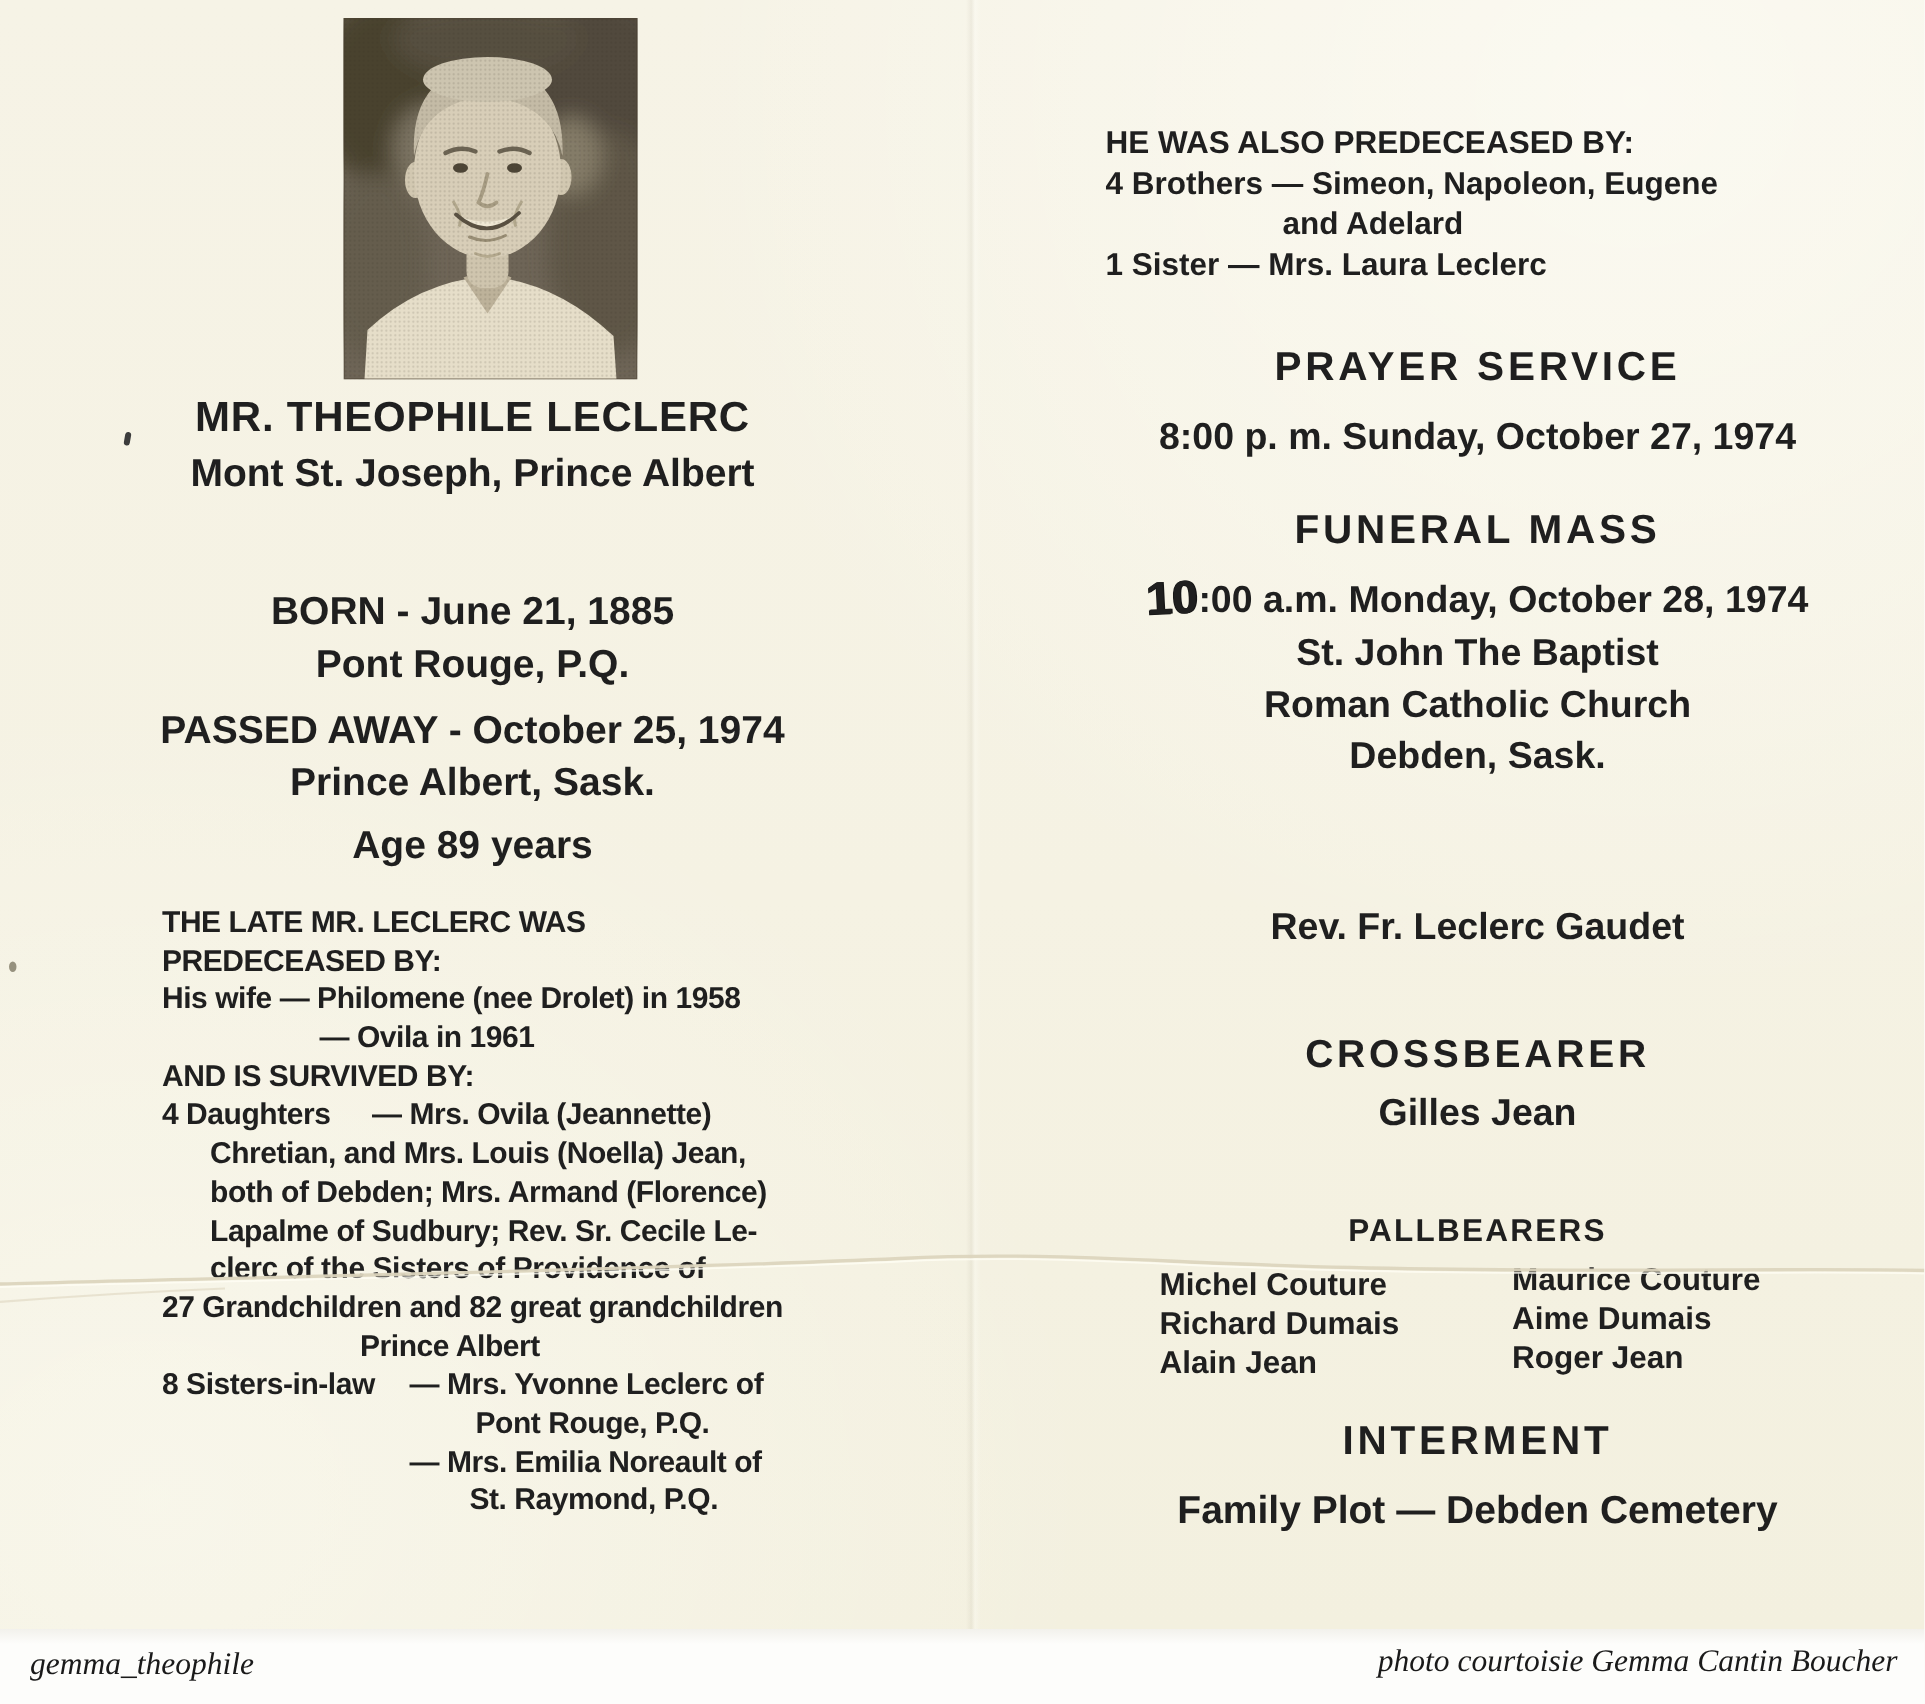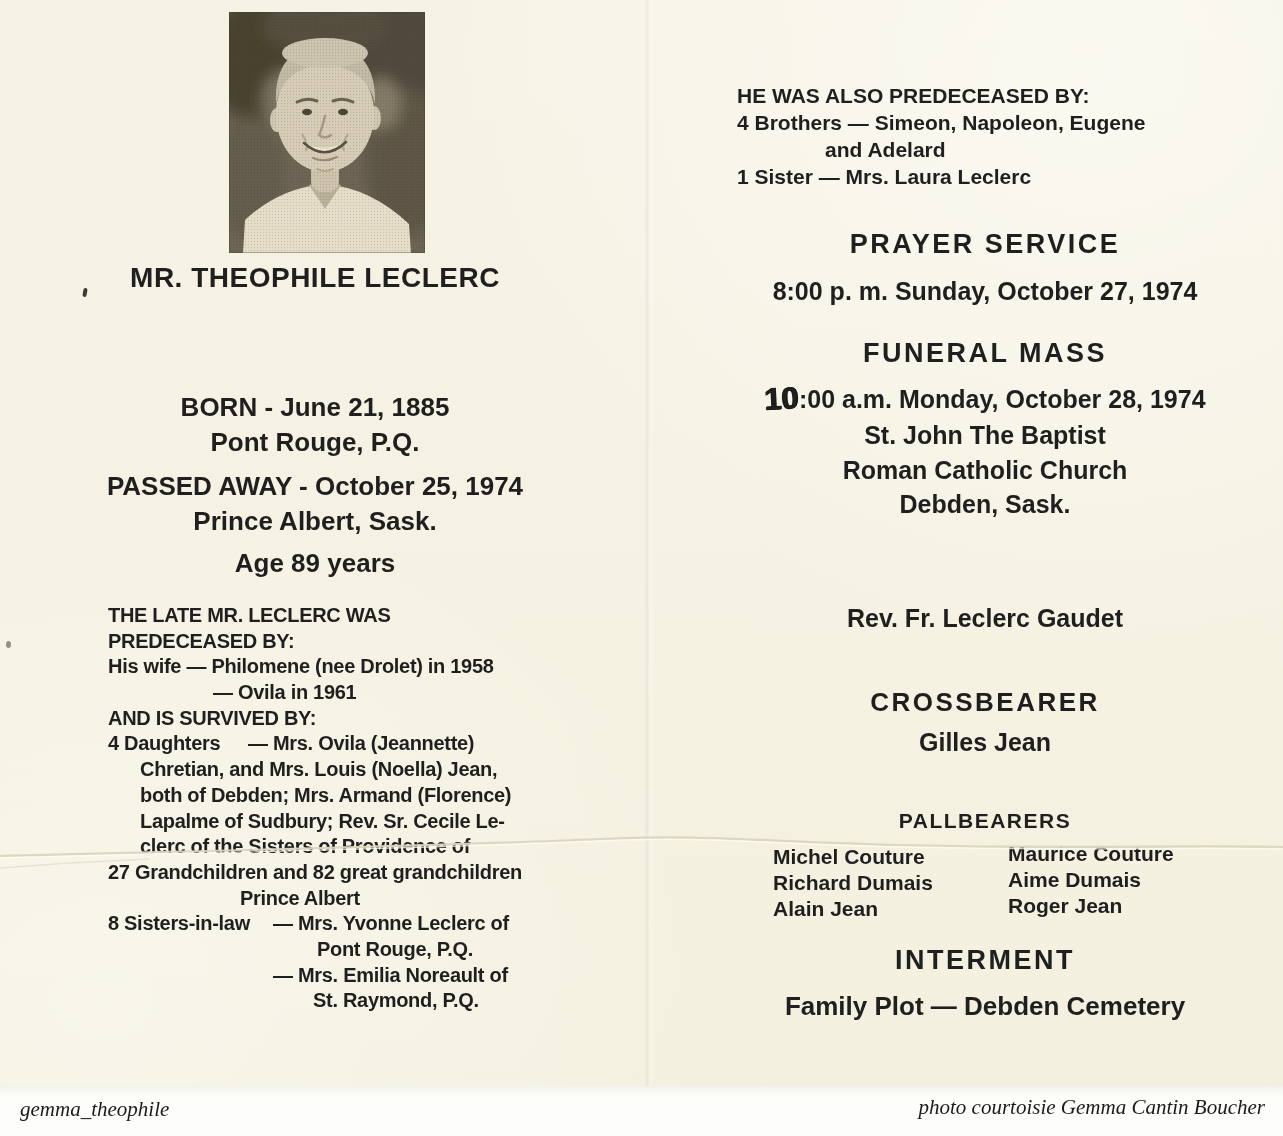--- a/index.html
+++ b/index.html
@@ -38,21 +38,21 @@
   .w105{width:105px;}
   .w140{width:140px;}
   .w165{width:165px;}
   .ind32{margin-left:32px;}
   .ind132{margin-left:132px;}
   .ind209{margin-left:209px;}
   .ind205{margin-left:205px;}
   
   .heblock{position:absolute;left:737px;top:82px;font-size:21px;}
   .heblock div{line-height:27px;white-space:nowrap;}
-  .he-indent{margin-left:88px;}
+  .he-indent{margin-left:118px;}
   .rtitle{font-size:27px;}
   .rtitle2{font-size:26px;}
   .rline{font-size:25px;}
   .hand10{
     display:inline-block;font-size:31px;font-weight:900;line-height:25px;
     transform:rotate(-3deg) translateY(1px);
     text-shadow:.8px 0 0 #161616,-.5px .4px 0 #161616;
   }
   .pb-title{font-size:21px;letter-spacing:1.5px;}
   .pb-col{position:absolute;font-size:21px;}
@@ -118,20 +118,21 @@
       <path d="M88,157 Q96,161 104,157" stroke="#b5aa8f" stroke-width="2" fill="none" stroke-linecap="round"></path>
       <rect width="196" height="241" fill="url(#halftone)" opacity="0.16"></rect>
       <rect x="0.5" y="0.5" width="195" height="240" fill="none" stroke="rgba(70,60,45,.38)"></rect>
     </svg>
   </div>
 
   <div class="speck1"></div>
   <div class="speck2"></div>
 
   <div class="abs cl name" style="top:262px">MR. THEOPHILE LECLERC</div>
+  <div class="abs cl sub" style="top:300px">Mont St. Joseph, Prince Albert</div>
   <div class="abs cl sub" style="top:392px">BORN - June 21, 1885</div>
   <div class="abs cl sub" style="top:427px">Pont Rouge, P.Q.</div>
   <div class="abs cl sub" style="top:471px">PASSED AWAY - October 25, 1974</div>
   <div class="abs cl sub" style="top:506px">Prince Albert, Sask.</div>
   <div class="abs cl sub" style="top:548px">Age 89 years</div>
 
   <div class="fam">
     <div class="fam-line">THE LATE MR. LECLERC WAS</div>
     <div class="fam-line">PREDECEASED BY:</div>
     <div class="fam-line">His wife — Philomene (nee Drolet) in 1958</div>

